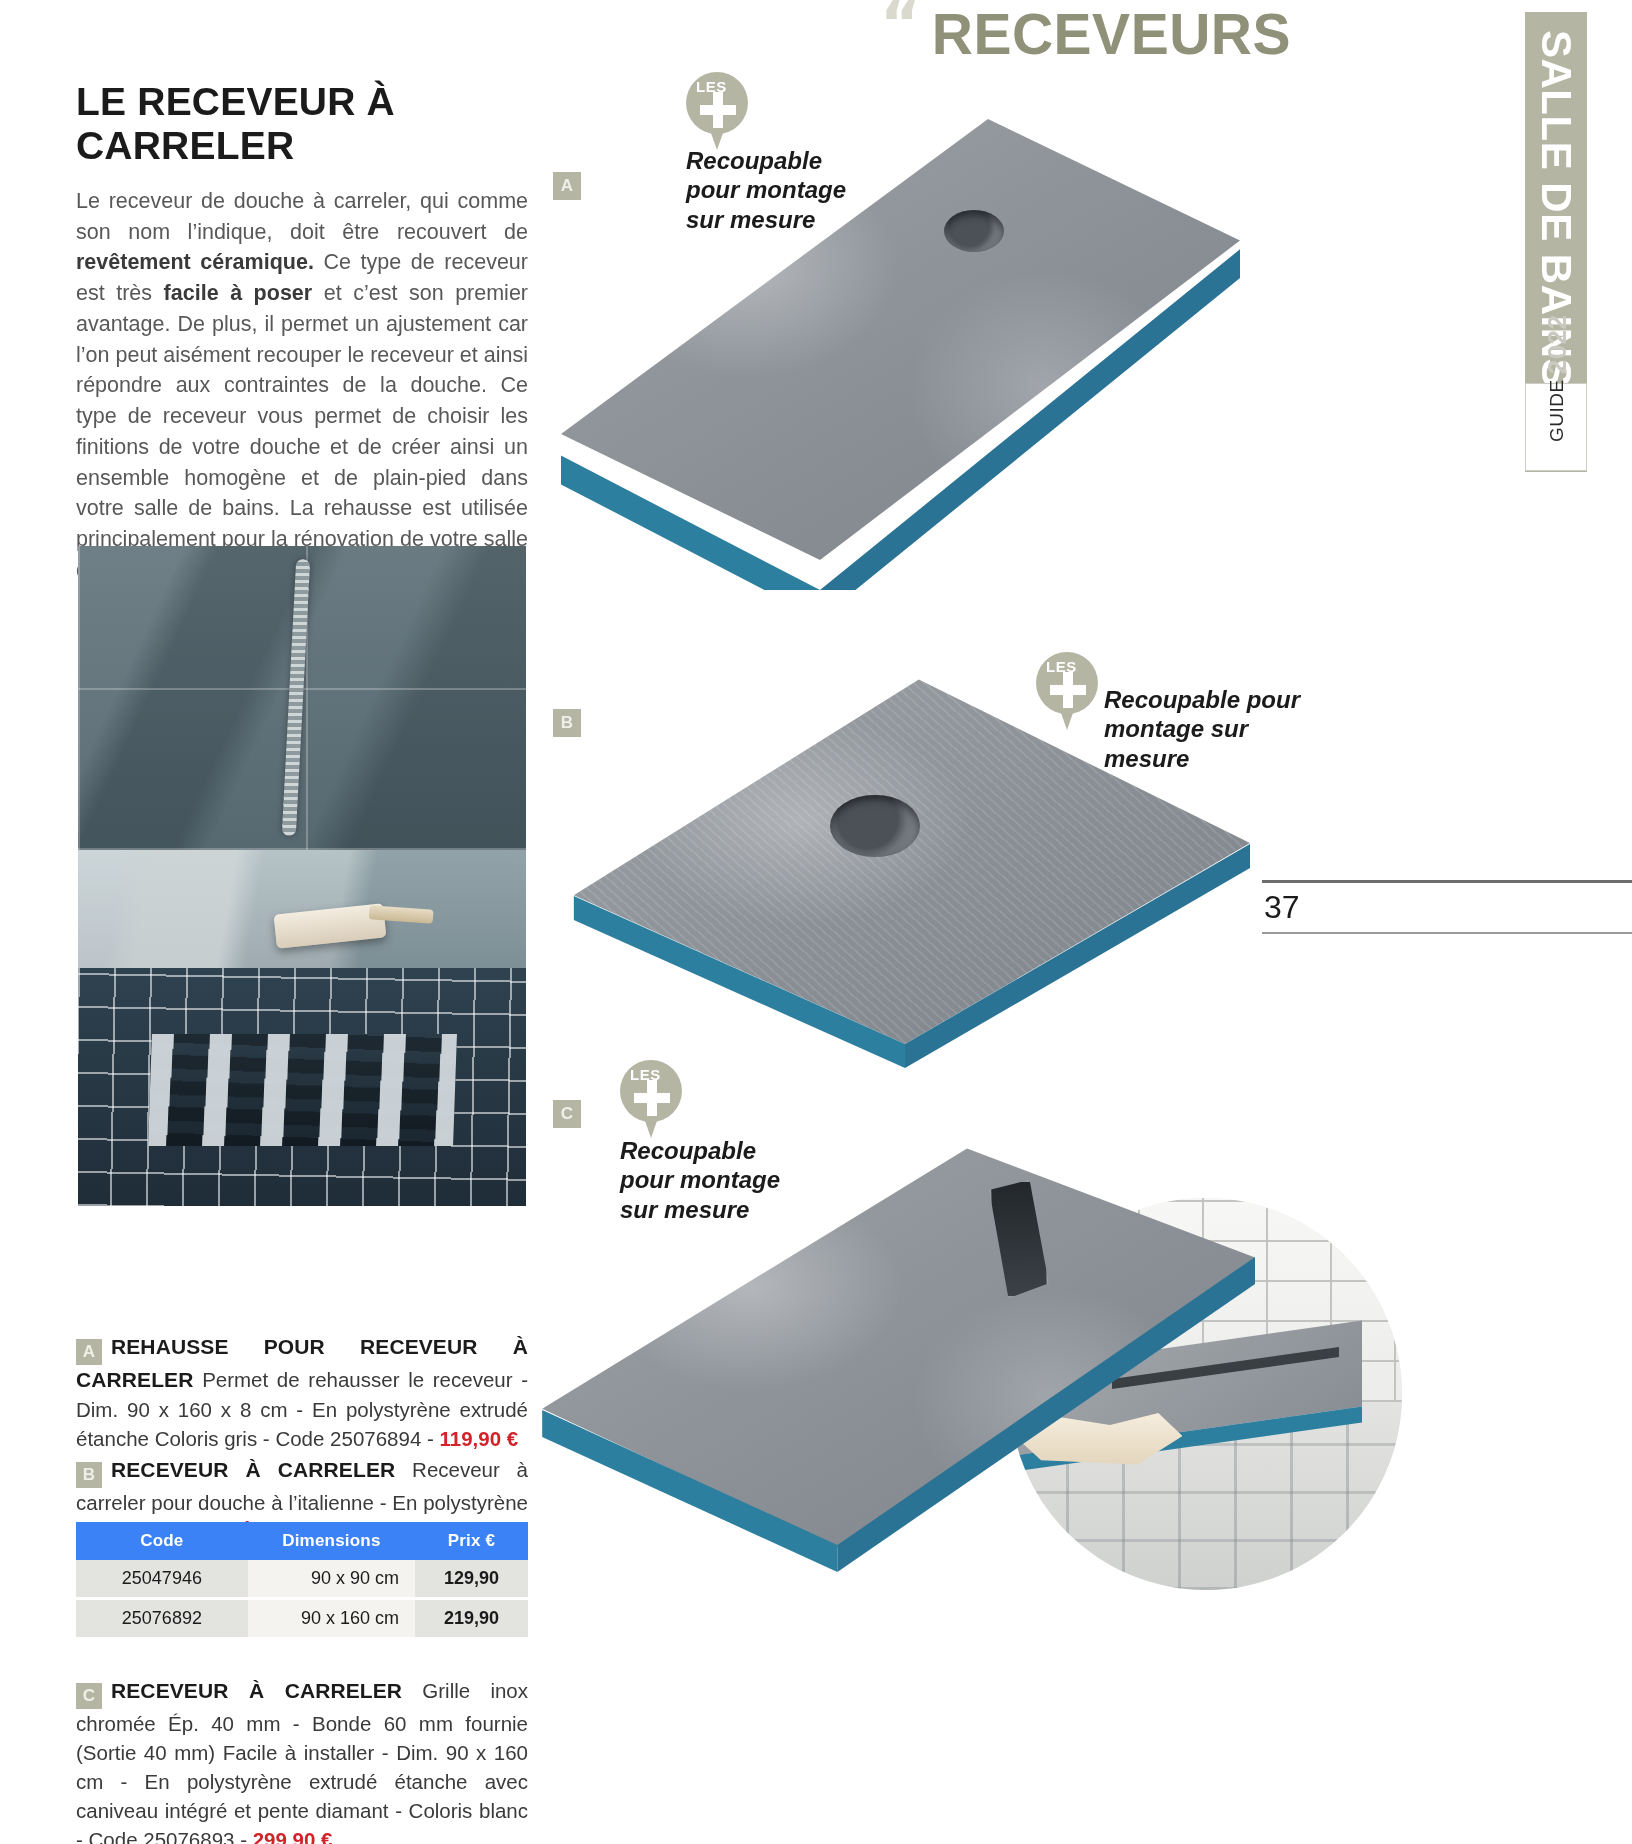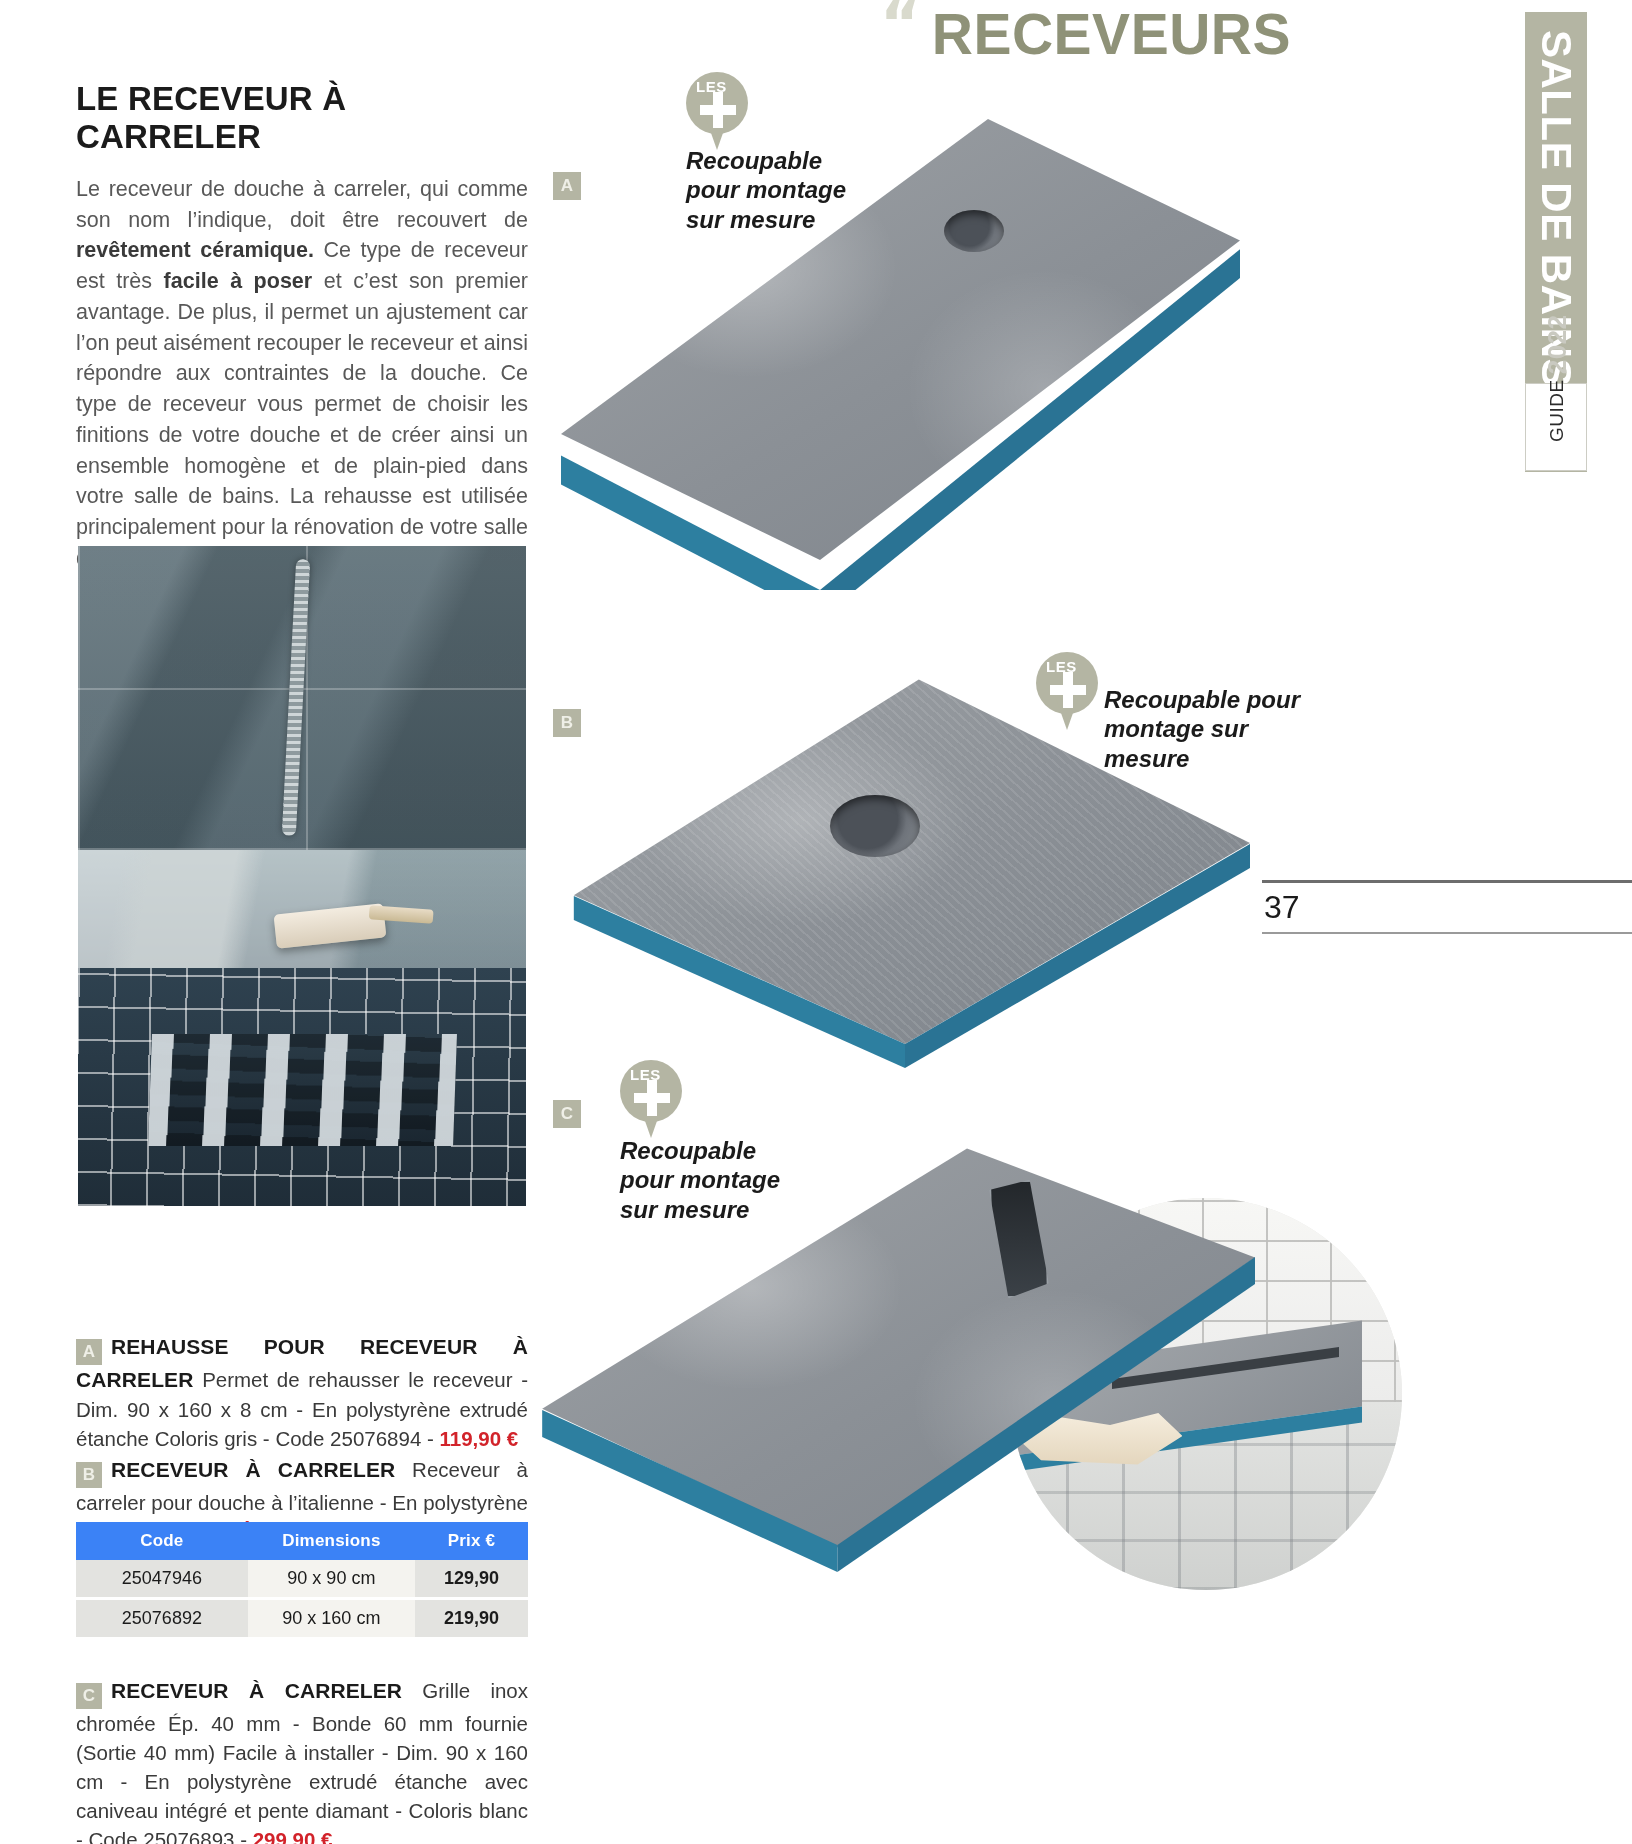--- a/index.html
+++ b/index.html
@@ -60,21 +60,21 @@
 
   
   .page-num-wrap { position:absolute; top:880px; right:0px; width:400px; }
   .pn-rule-top { height:3px; background:#6d6d6d; width:370px; margin-left:30px; }
   .pn-rule-bot { height:2px; background:#9a9a9a; width:370px; margin-left:30px; }
   .pn-value { font-size:32px; font-weight:500; color:#1b1b1b; padding:6px 0 6px 32px; }
 
   
   .intro { position: absolute; left: 76px; top: 80px; width: 452px; }
   .intro h1 {
-    font-size: 33px; font-weight: 800; color: #1b1b1b;
+    font-size: 39px; font-weight: 800; color: #1b1b1b;
     letter-spacing: .2px; margin-bottom: 18px;
   }
   .intro p {
     font-size: 21.5px; line-height: 1.43; color: #585858;
     text-align: justify; font-weight: 400;
   }
   .intro b { color:#3a3a3a; font-weight:700; }
 
   
   .photo {
@@ -151,21 +151,21 @@
   }
   .ptable thead th {
     background:#3b82f6; color:#ffffff; font-weight:700;
     padding:9px 6px; font-size:17px; letter-spacing:.2px;
   }
   .ptable tbody td {
     padding:8px 16px; text-align:center; color:#1b1b1b; font-size:18px;
     border-bottom:3px solid #ffffff;
   }
   .ptable tbody td.c-code { background:#e3e3e0; }
-  .ptable tbody td.c-dim  { background:#f4f3ef; }
+  .ptable tbody td.c-dim  { background:#f4f3ef;text-align:right; }
   .ptable tbody td.c-price{ background:#e3e3e0; font-weight:800; }
   .ptable thead th:nth-child(1){ width:38%; }
   .ptable thead th:nth-child(2){ width:37%; }
   .ptable thead th:nth-child(3){ width:25%; }
 
   
   .tray { position:absolute; }
   .tray .slab {
     position:absolute; inset:0;
     background:

